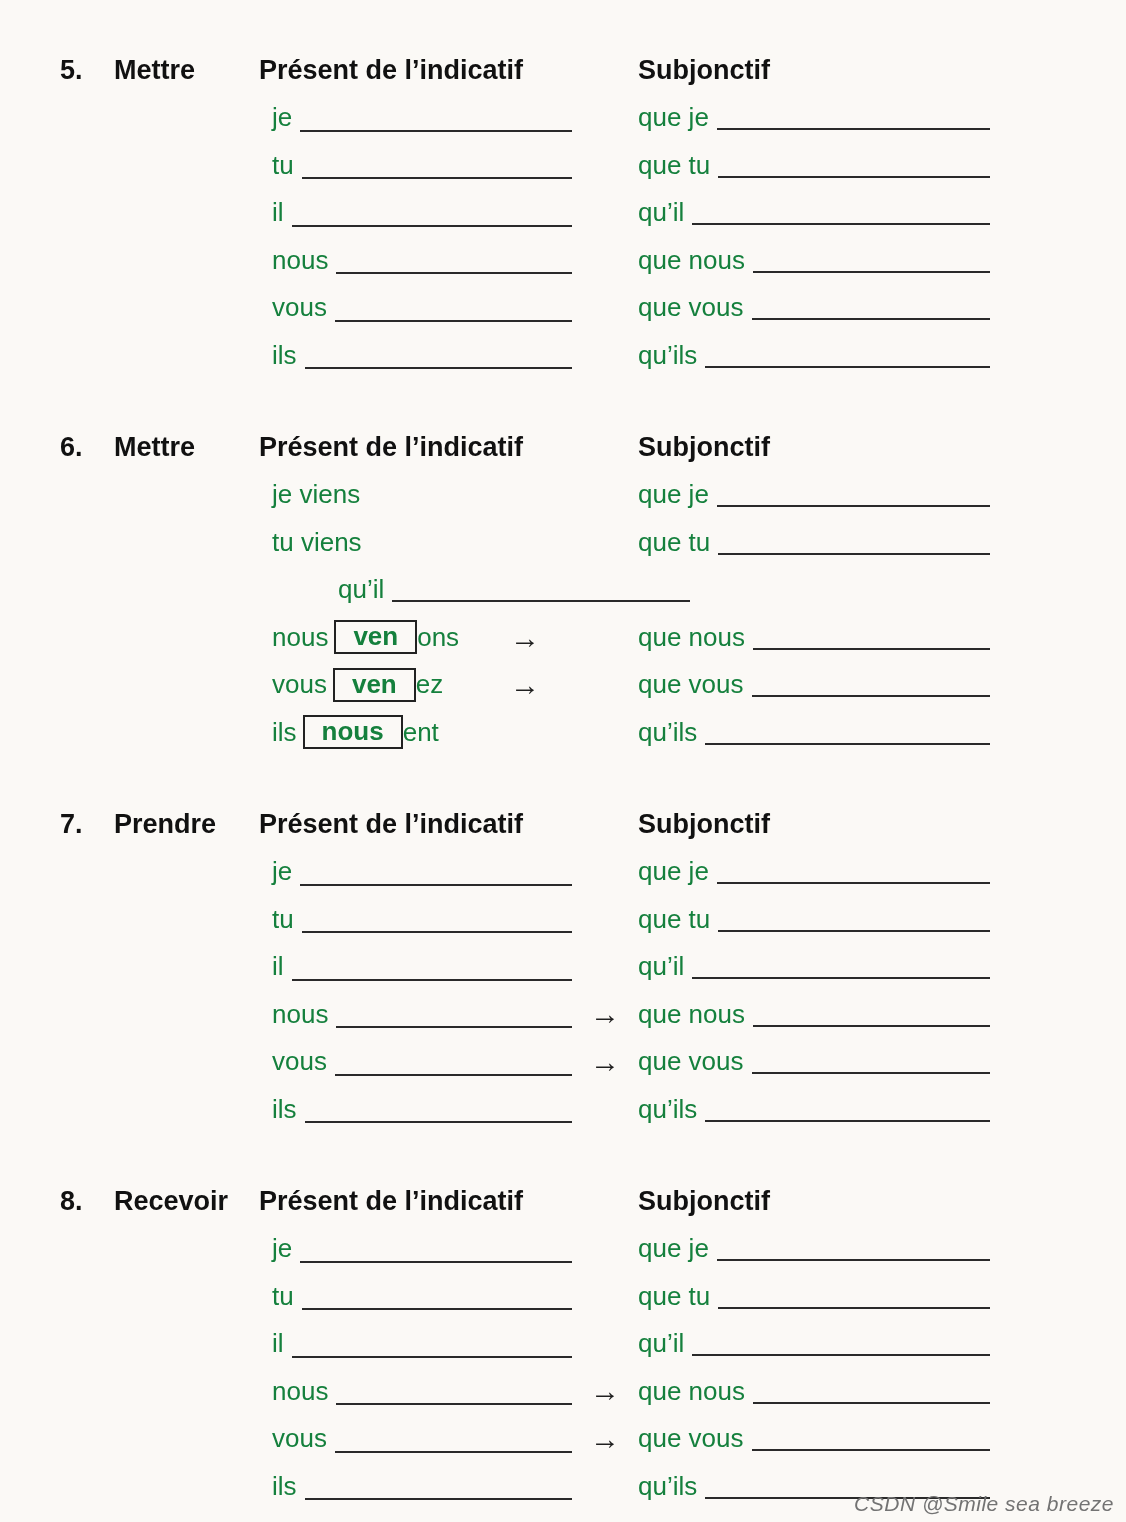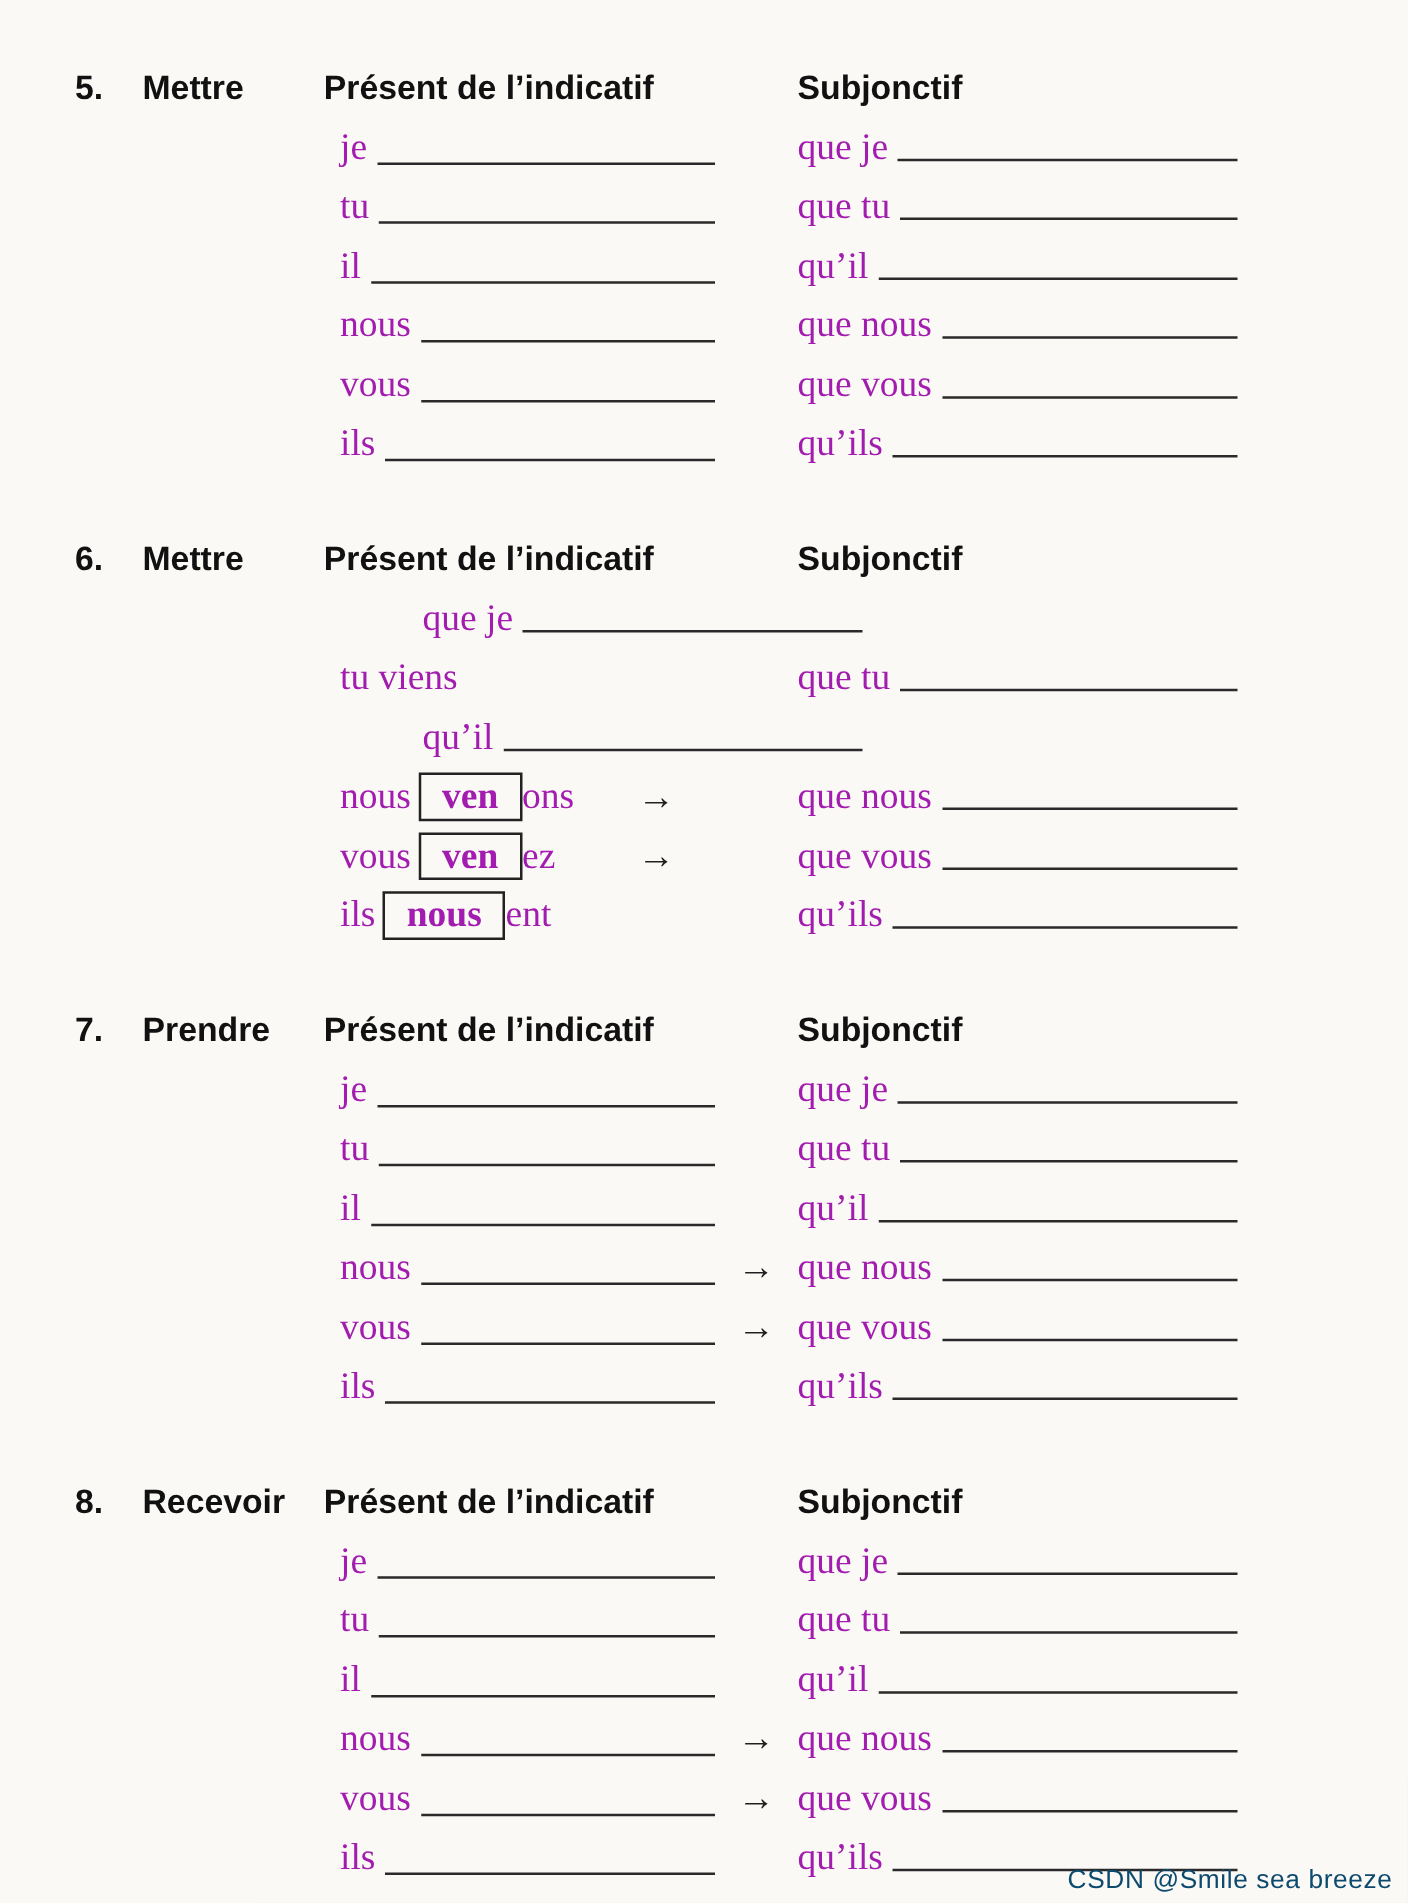--- a/index.html
+++ b/index.html
@@ -17,21 +17,21 @@
   .hrow{position:relative;height:48px;}
   .hrow span{position:absolute;top:0;line-height:48px;font-weight:bold;font-size:27px;color:#111;white-space:nowrap;}
   .hrow .num{left:60px;}
   .hrow .verb{left:114px;}
   .hrow .lh{left:259px;}
   .hrow .rh{left:638px;}
   .row{display:flex;align-items:center;height:47.5px;margin-left:272px;position:relative;}
   .cell-left{width:300px;display:flex;align-items:center;white-space:nowrap;}
   .arrowcell{width:66px;display:flex;align-items:center;justify-content:center;}
   .cell-right{width:352px;display:flex;align-items:flex-start;white-space:nowrap;}
-  .seg{font-size:30px;color:#a21caf;font-family:Liberation Serif, serif;}
+  .seg{font-size:26px;color:#15803d;}
   .boxed{
     display:inline-block;
     border:2px solid #222;
     padding:0 17px;
     margin-left:6px;
     font-weight:bold;
     line-height:1.15;
   }
   .blank{
     flex:1;
@@ -129,20 +129,23 @@
         </div>
       </div>
       <div class="section" style="top: 423px;">
         <div class="hrow">
           <span class="num">6.</span>
           <span class="verb">Mettre</span>
           <span class="lh">Présent de l’indicatif</span>
           <span class="rh">Subjonctif</span>
         </div>
         <div class="row">
+          <div class="cell-left">
+            <span class="seg">je viens</span>
+          </div>
           <div class="arrowcell"></div>
           <div class="cell-right">
             <span class="seg">que je</span>
             <span class="blank"></span>
           </div>
         </div>
         <div class="row">
           <div class="cell-left">
             <span class="seg">tu viens</span>
           </div>
@@ -350,14 +353,14 @@
             <span class="blank"></span>
           </div>
           <div class="arrowcell"></div>
           <div class="cell-right">
             <span class="seg">qu’ils</span>
             <span class="blank"></span>
           </div>
         </div>
       </div>
     </div>
-  <div class="watermark" style="color: #0c4a6e;">CSDN @Smile sea breeze</div>
+  <div class="watermark" style="color: #737373; font-style: italic;">CSDN @Smile sea breeze</div>
 </div>
 
 </body></html>

